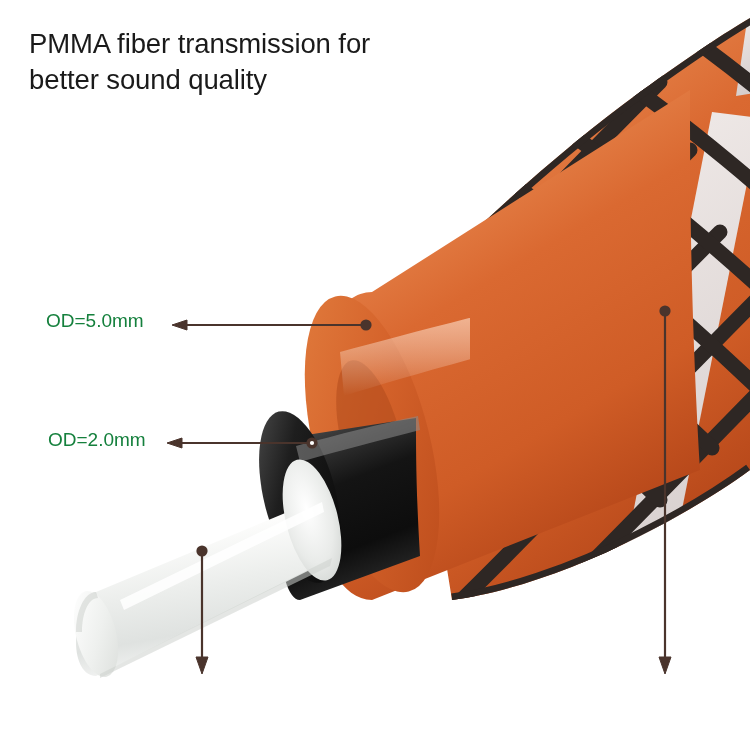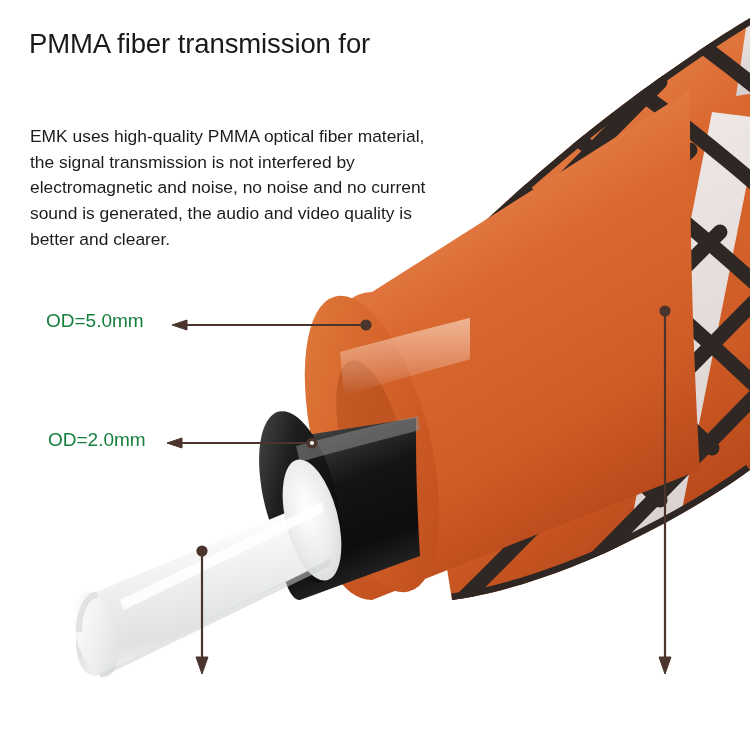--- a/index.html
+++ b/index.html
@@ -281,23 +281,23 @@
         <polygon points="665,674 659,657 671,657"></polygon>
         <circle cx="665" cy="311" r="5.6" stroke="none"></circle>
       </g>
     </g>
   </svg>
 
   <div id="text-layer">
 
     <div class="headline">
       <span>PMMA fiber transmission for</span><br>
+      <span>better sound quality</span>
     </div>
 
-    <div class="bodycopy">EMK uses high-quality PMMA optical fiber material, the signal transmission is not interfered by electromagnetic and noise, no noise and no current sound is generated, the audio and video quality is better and clearer.</div>
 
     <div class="callout-label" id="label-od5">OD=5.0mm</div>
 
     <div class="callout-label" id="label-od2">OD=2.0mm</div>
 
 
 
   </div>
 </div>
 

